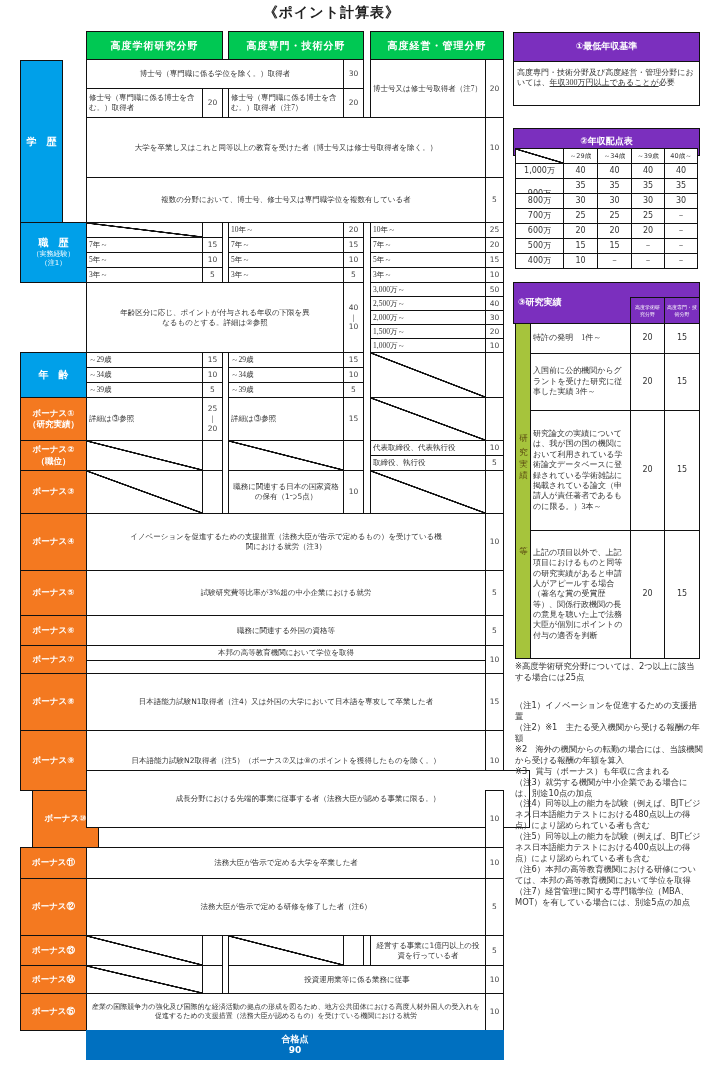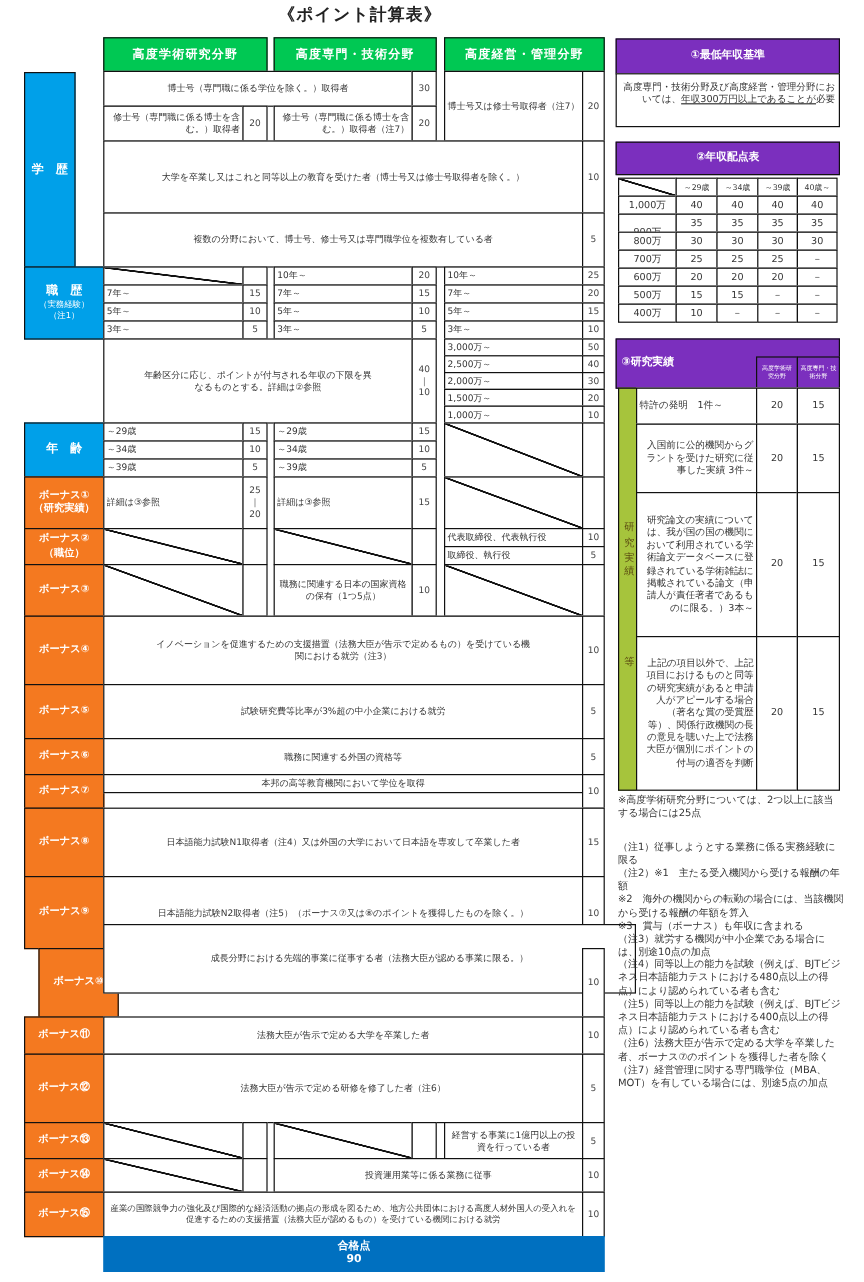--- a/index.html
+++ b/index.html
@@ -1,20 +1,20 @@
 <!DOCTYPE html>
 <html><head>
 <meta charset="utf-8">
 <style>
   html,body{margin:0;padding:0;background:#fff;}
   body{width:720px;height:1068px;position:relative;overflow:hidden;font-family:"DejaVu Sans","Liberation Sans",sans-serif;}
   #page{position:absolute;left:0;top:0;width:720px;height:1068px;}
-  .title{position:absolute;left:200px;top:4px;width:200px;text-align:center;font-size:14px;font-weight:bold;color:#222;letter-spacing:1px;}
+  .title{position:absolute;left:200px;top:4px;width:200px;text-align:right;font-size:14px;font-weight:bold;color:#222;letter-spacing:1px;}
   .c{position:absolute;box-sizing:border-box;border:1px solid #111;background:#fff;display:flex;align-items:center;font-size:7.5px;line-height:1.3;color:#333;padding:0 2px;overflow:hidden;word-break:break-all;}
-  .l{justify-content:flex-start;text-align:right;}
+  .l{justify-content:flex-start;text-align:left;font-family:Liberation Serif, serif;}
   .m{justify-content:center;text-align:center;}
   .p{justify-content:center;text-align:center;font-size:7.5px;padding:0;flex-direction:column;color:#444;}
   .d{background:linear-gradient(to bottom left,transparent calc(50% - 1px),#111 calc(50% - 0.6px),#111 calc(50% + 0.6px),transparent calc(50% + 1px)),#fff;}
   .hdr{background:#00c853;color:#fff;font-weight:bold;font-size:10px;justify-content:center;border:1.5px solid #111;letter-spacing:1px;}
   .lab{background:#00a0e9;color:#fff;font-weight:bold;flex-direction:column;justify-content:center;text-align:center;font-size:10px;line-height:1.35;}
   .lab .sub{font-size:7px;font-weight:normal;}
   .ob{background:#f47920;color:#fff;font-weight:bold;flex-direction:column;justify-content:center;text-align:center;font-size:8.5px;line-height:1.3;padding:0;}
   .pass{background:#0070c0;color:#fff;font-weight:bold;flex-direction:column;justify-content:center;text-align:center;font-size:9px;line-height:1.25;border:none;}
   .pur{background:#7b2fbe;color:#fff;font-weight:bold;justify-content:center;font-size:9px;border:1.5px solid #111;}
   .rp{font-size:8px;line-height:1.3;}
@@ -239,21 +239,21 @@
   <div class="c pass" style="left:86px;top:1030px;width:418px;height:30px">
     <span>合格点</span>
     <span>90</span>
   </div>
 
   <div class="c pur" style="left:513px;top:32px;width:187px;height:30px">①最低年収基準</div>
   <div class="c l rp" style="left:513px;top:61px;width:187px;height:45px;border-width:1.5px;display:block;padding:6px 3px">
     <span>高度専門・技術分野及び高度経営・管理分野においては、</span><u>年収300万円以上であることが</u><span>必要</span>
   </div>
 
-  <div class="c pur" style="left:513px;top:118px;width:187px;height:28px">②年収配点表</div>
+  <div class="c pur" style="left:513px;top:128px;width:187px;height:28px">②年収配点表</div>
   <div class="c d" style="left:515px;top:148px;width:49px;height:16px"></div>
   <div class="c tbl" style="left:563px;top:148px;width:35px;height:16px;font-size:6.5px">～29歳</div>
   <div class="c tbl" style="left:597px;top:148px;width:35px;height:16px;font-size:6.5px">～34歳</div>
   <div class="c tbl" style="left:631px;top:148px;width:34px;height:16px;font-size:6.5px">～39歳</div>
   <div class="c tbl" style="left:664px;top:148px;width:34px;height:16px;font-size:6.5px">40歳～</div>
 
   <div class="c tbl" style="left:515px;top:163px;width:49px;height:16px">1,000万</div>
   <div class="c tbl" style="left:563px;top:163px;width:35px;height:16px">40</div>
   <div class="c tbl" style="left:597px;top:163px;width:35px;height:16px">40</div>
   <div class="c tbl" style="left:631px;top:163px;width:34px;height:16px">40</div>
@@ -316,24 +316,24 @@
   <div class="c l rp" style="left:530px;top:410px;width:101px;height:121px">研究論文の実績については、我が国の国の機関において利用されている学術論文データベースに登録されている学術雑誌に掲載されている論文（申請人が責任著者であるものに限る。）3本～</div>
   <div class="c tbl" style="left:630px;top:410px;width:35px;height:121px">20</div>
   <div class="c tbl" style="left:664px;top:410px;width:36px;height:121px">15</div>
 
   <div class="c l rp" style="left:530px;top:530px;width:101px;height:129px">上記の項目以外で、上記項目におけるものと同等の研究実績があると申請人がアピールする場合（著名な賞の受賞歴等）、関係行政機関の長の意見を聴いた上で法務大臣が個別にポイントの付与の適否を判断</div>
   <div class="c tbl" style="left:630px;top:530px;width:35px;height:129px">20</div>
   <div class="c tbl" style="left:664px;top:530px;width:36px;height:129px">15</div>
 
   <div class="note" style="top:661px">※高度学術研究分野については、2つ以上に該当する場合には25点</div>
   <div class="note" style="top:700px">
-    <div>（注1）従事しようとする業務に係る実務経験に限る</div>
+    <div>（注1）イノベーションを促進するための支援措置</div>
     <div>（注2）※1　主たる受入機関から受ける報酬の年額</div>
     <div>※2　海外の機関からの転勤の場合には、当該機関から受ける報酬の年額を算入</div>
     <div>※3　賞与（ボーナス）も年収に含まれる</div>
     <div>（注3）就労する機関が中小企業である場合には、別途10点の加点</div>
     <div>（注4）同等以上の能力を試験（例えば、BJTビジネス日本語能力テストにおける480点以上の得点）により認められている者も含む</div>
     <div>（注5）同等以上の能力を試験（例えば、BJTビジネス日本語能力テストにおける400点以上の得点）により認められている者も含む</div>
-    <div>（注6）法務大臣が告示で定める大学を卒業した者、ボーナス⑦のポイントを獲得した者を除く</div>
+    <div>（注6）本邦の高等教育機関における研修については、本邦の高等教育機関において学位を取得</div>
     <div>（注7）経営管理に関する専門職学位（MBA、MOT）を有している場合には、別途5点の加点</div>
   </div>
 
 </div>
 
 </body></html>

